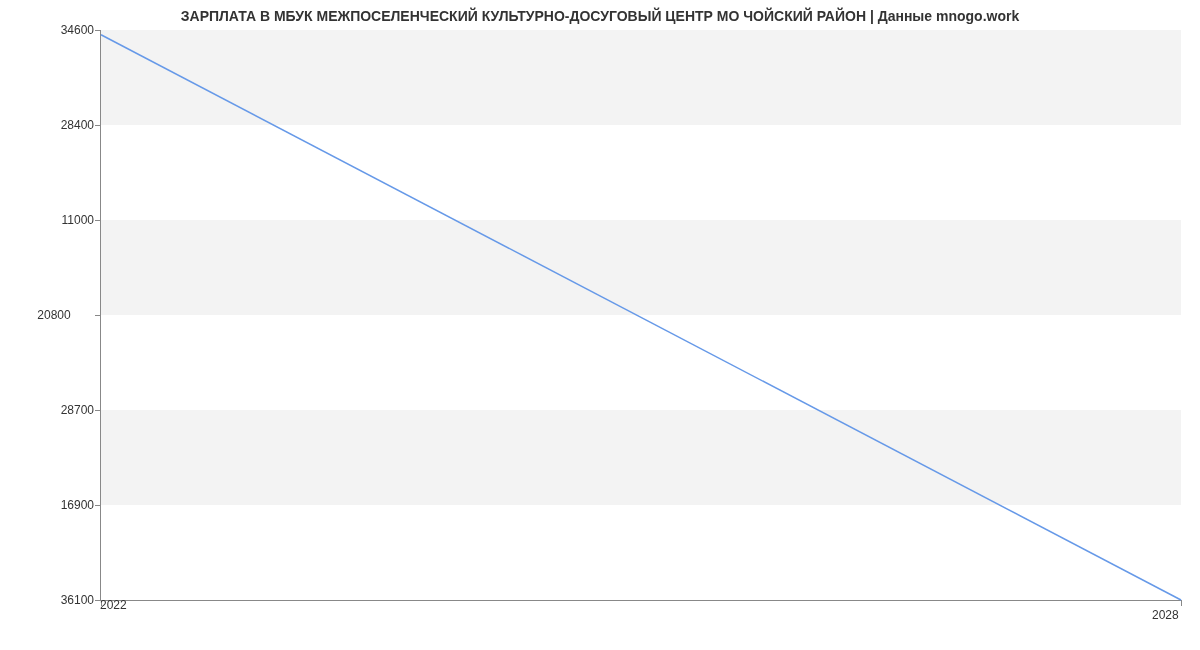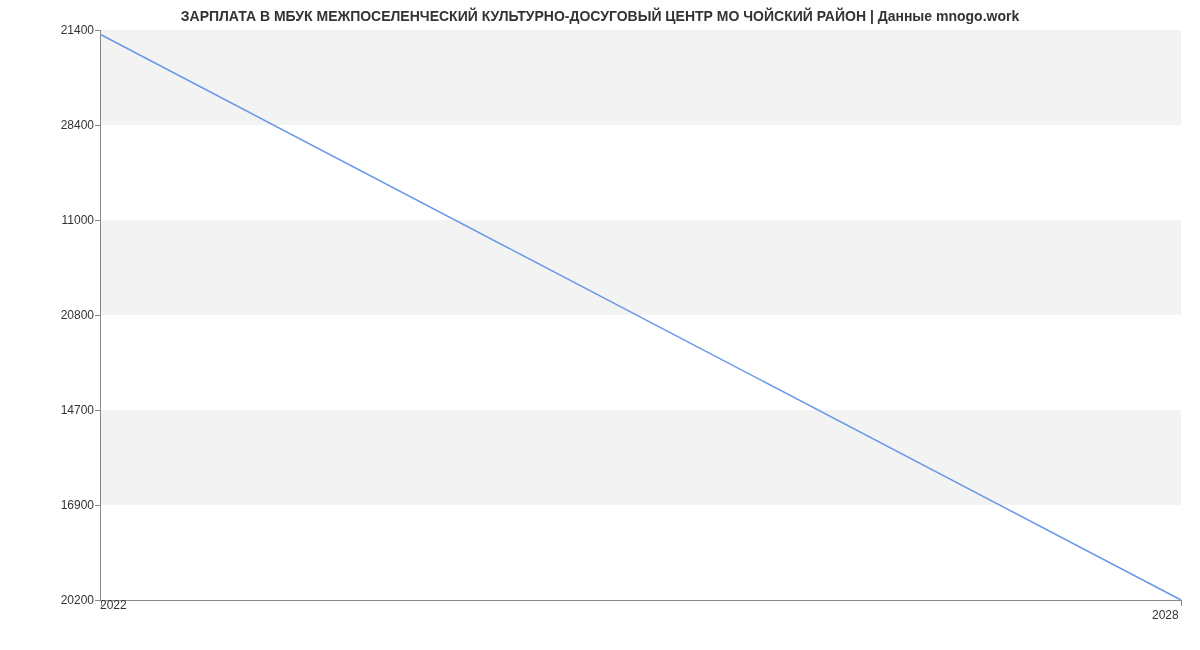--- a/index.html
+++ b/index.html
@@ -98,22 +98,22 @@
   <div class="ytick-mark" style="top: 570px;"></div>
       <div class="ytick-mark" style="top: 475px;"></div>
       <div class="ytick-mark" style="top: 380px;"></div>
       <div class="ytick-mark" style="top: 285px;"></div>
       <div class="ytick-mark" style="top: 190px;"></div>
       <div class="ytick-mark" style="top: 95px;"></div>
       <div class="ytick-mark" style="top: 0px;"></div>
       <div class="xtick-mark" style="left: 0px; top: 570px;"></div>
       <div class="xtick-mark" style="left: 1080px; top: 570px;"></div>
     </div>
-<div class="ytick" style="top: 600px;">20200</div>
+<div class="ytick" style="top: 600px;">36100</div>
     <div class="ytick" style="top: 505px;">16900</div>
-    <div class="ytick" style="top: 410px;">14700</div>
-    <div class="ytick" style="top: 315px;">20800</div>
+    <div class="ytick" style="top: 410px;">28700</div>
+    <div class="ytick" style="top: 315px; text-align: center;">20800</div>
     <div class="ytick" style="top: 220px;">11000</div>
     <div class="ytick" style="top: 125px;">28400</div>
-    <div class="ytick" style="top: 30px;">21400</div>
+    <div class="ytick" style="top: 30px;">34600</div>
     <div class="xtick" style="top: 598px; left: 100px;">2022</div>
     <div class="xtick" style="top: 608px; left: 1152px;">2028</div>
   </div>
 
 </body></html>

